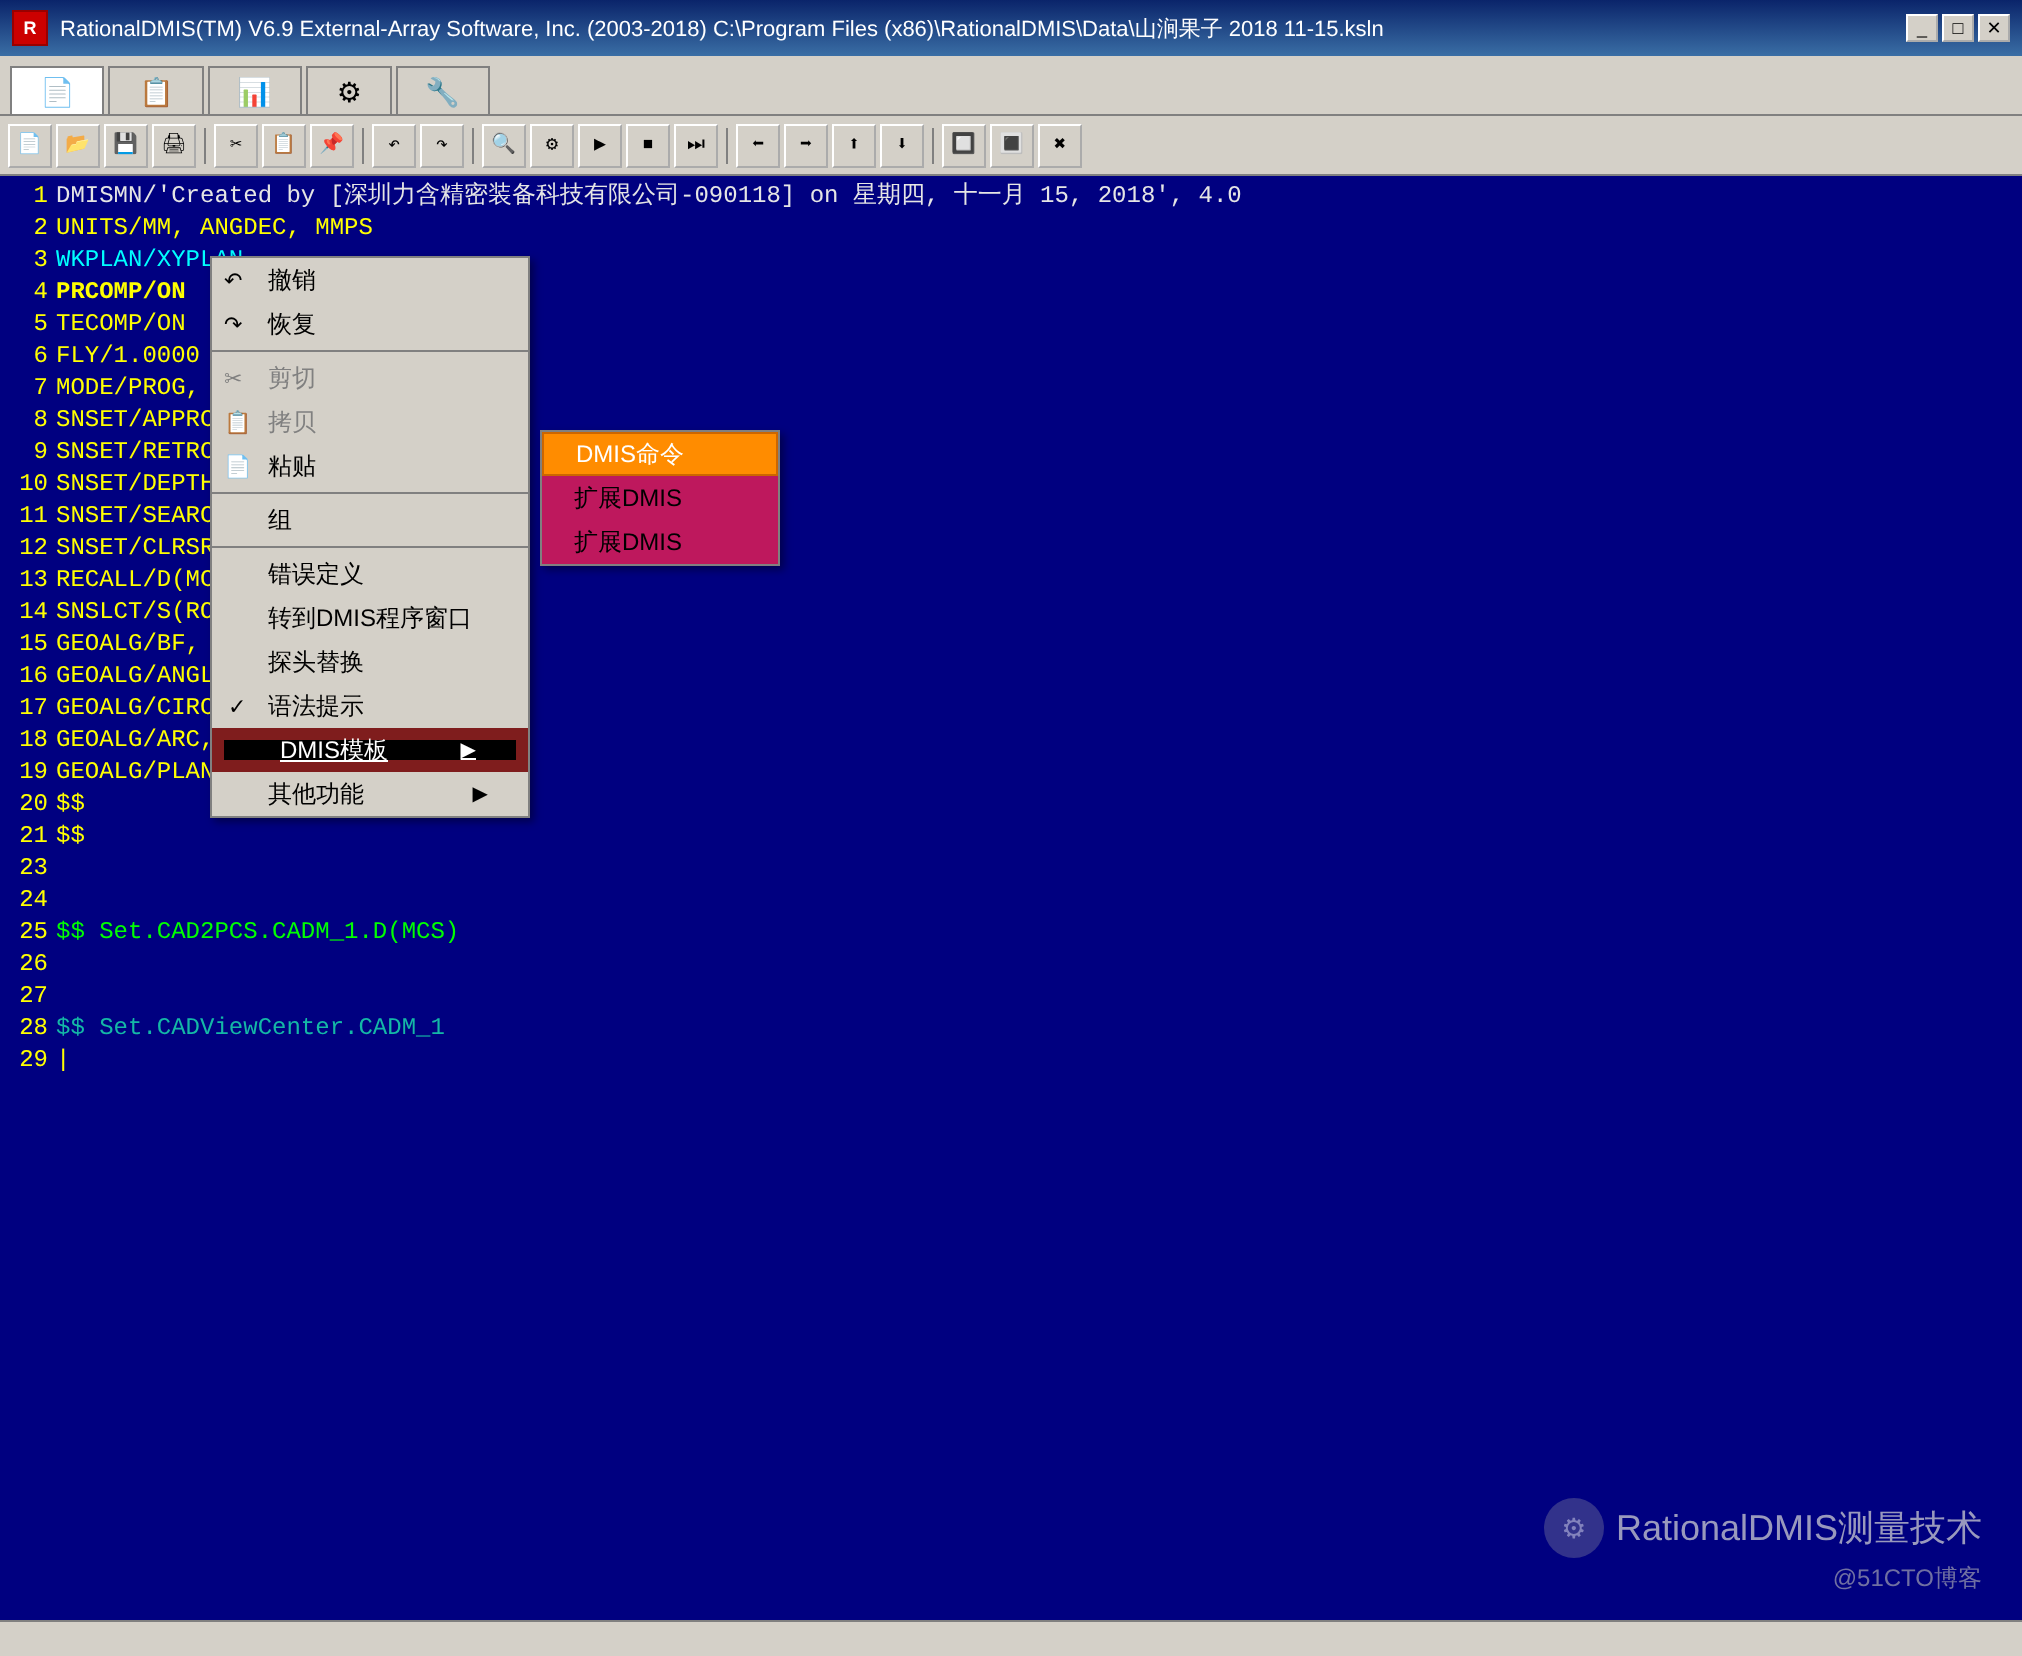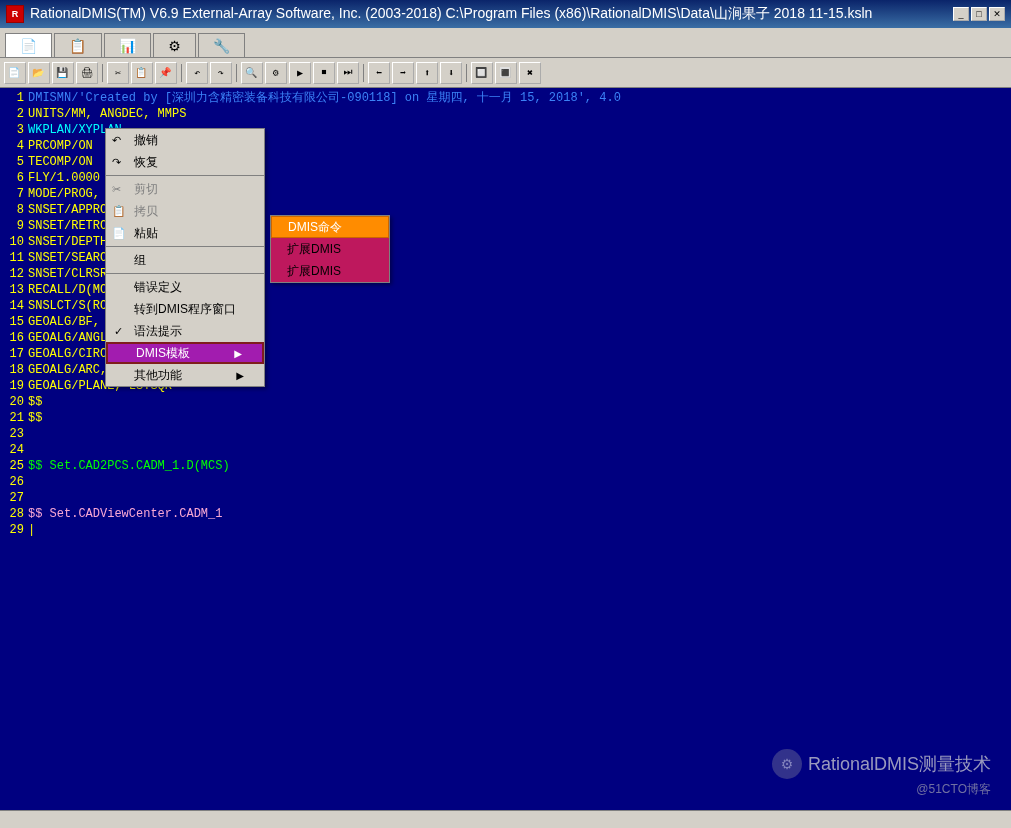--- a/index.html
+++ b/index.html
@@ -31,21 +31,21 @@
       border: 1px solid #900;
       display: flex;
       align-items: center;
       justify-content: center;
       color: white;
       font-size: 9px;
       font-weight: bold;
     }
     #title-bar .title-text {
       flex: 1;
-      font-size: 14px;
+      font-size: 11px;
     }
     #title-bar .window-controls {
       display: flex;
       gap: 2px;
     }
     #title-bar .win-btn {
       width: 16px;
       height: 14px;
       background: #d4d0c8;
       border: 1px outset #fff;
@@ -172,23 +172,24 @@
       display: flex;
       align-items: center;
       padding: 3px 20px 3px 28px;
       font-family: Arial, sans-serif;
       font-size: 12px;
       cursor: pointer;
       position: relative;
       height: 22px;
     }
     .context-menu-item.highlighted {
-      background: #a21caf;
+      background: #000000;
       color: white;
-      border: 2px solid #7f1d1d;
+      border: 6px solid #7f1d1d;
+      text-decoration: underline;
     }
     .context-menu-item.disabled {
       color: #808080;
     }
     .context-menu-item .item-icon {
       position: absolute;
       left: 6px;
       font-size: 11px;
     }
     .context-menu-item .arrow {
@@ -331,33 +332,33 @@
     <div class="toolbar-separator"></div>
     <div class="toolbar-btn">🔲</div>
     <div class="toolbar-btn">🔳</div>
     <div class="toolbar-btn">✖</div>
   </div>
 
   <div id="main-area">
     <div id="code-editor">
     <div class="code-line">
           <span class="line-number">1</span>
-          <span style="color: #3b82f6; white-space: pre;">DMISMN/'Created by [深圳力含精密装备科技有限公司-090118] on 星期四, 十一月 15, 2018', 4.0</span>
+          <span style="color: #e5e5e5; white-space: pre;">DMISMN/'Created by [深圳力含精密装备科技有限公司-090118] on 星期四, 十一月 15, 2018', 4.0</span>
         </div>
         <div class="code-line">
           <span class="line-number">2</span>
           <span style="color: rgb(255, 255, 0); white-space: pre; text-align: right;">UNITS/MM, ANGDEC, MMPS</span>
         </div>
         <div class="code-line">
           <span class="line-number">3</span>
           <span style="color: rgb(0, 255, 255); white-space: pre;">WKPLAN/XYPLAN</span>
         </div>
         <div class="code-line">
           <span class="line-number">4</span>
-          <span style="color: rgb(255, 255, 0); white-space: pre;">PRCOMP/ON</span>
+          <span style="color: rgb(255, 255, 0); white-space: pre; font-weight: bold;">PRCOMP/ON</span>
         </div>
         <div class="code-line">
           <span class="line-number">5</span>
           <span style="color: rgb(255, 255, 0); white-space: pre;">TECOMP/ON</span>
         </div>
         <div class="code-line">
           <span class="line-number">6</span>
           <span style="color: rgb(255, 255, 0); white-space: pre;">FLY/1.0000</span>
         </div>
         <div class="code-line">
@@ -435,21 +436,21 @@
         <div class="code-line">
           <span class="line-number">26</span>
           <span style="color: rgb(255, 255, 0); white-space: pre;"></span>
         </div>
         <div class="code-line">
           <span class="line-number">27</span>
           <span style="color: rgb(255, 255, 0); white-space: pre;"></span>
         </div>
         <div class="code-line">
           <span class="line-number">28</span>
-          <span style="color: #f9a8d4; white-space: pre;">$$ Set.CADViewCenter.CADM_1</span>
+          <span style="color: #14b8a6; white-space: pre;">$$ Set.CADViewCenter.CADM_1</span>
         </div>
         <div class="code-line">
           <span class="line-number">29</span>
           <span style="color: rgb(255, 255, 0); white-space: pre;">|</span>
         </div>
       </div>
   </div>
 
   <div id="status-bar">
     <span></span>
@@ -483,20 +484,23 @@
         <span>组</span>
       </div>
       <div class="context-menu-separator"></div>
       <div class="context-menu-item">
         <span>错误定义</span>
       </div>
       <div class="context-menu-item">
         <span>转到DMIS程序窗口</span>
       </div>
       <div class="context-menu-item">
+        <span>探头替换</span>
+      </div>
+      <div class="context-menu-item">
         <span class="checkmark">✓</span>
         <span>语法提示</span>
       </div>
       <div class="context-menu-item highlighted">
         <span>DMIS模板</span>
         <span class="arrow">▶</span>
       </div>
       <div class="context-menu-item">
         <span>其他功能</span>
         <span class="arrow">▶</span>

